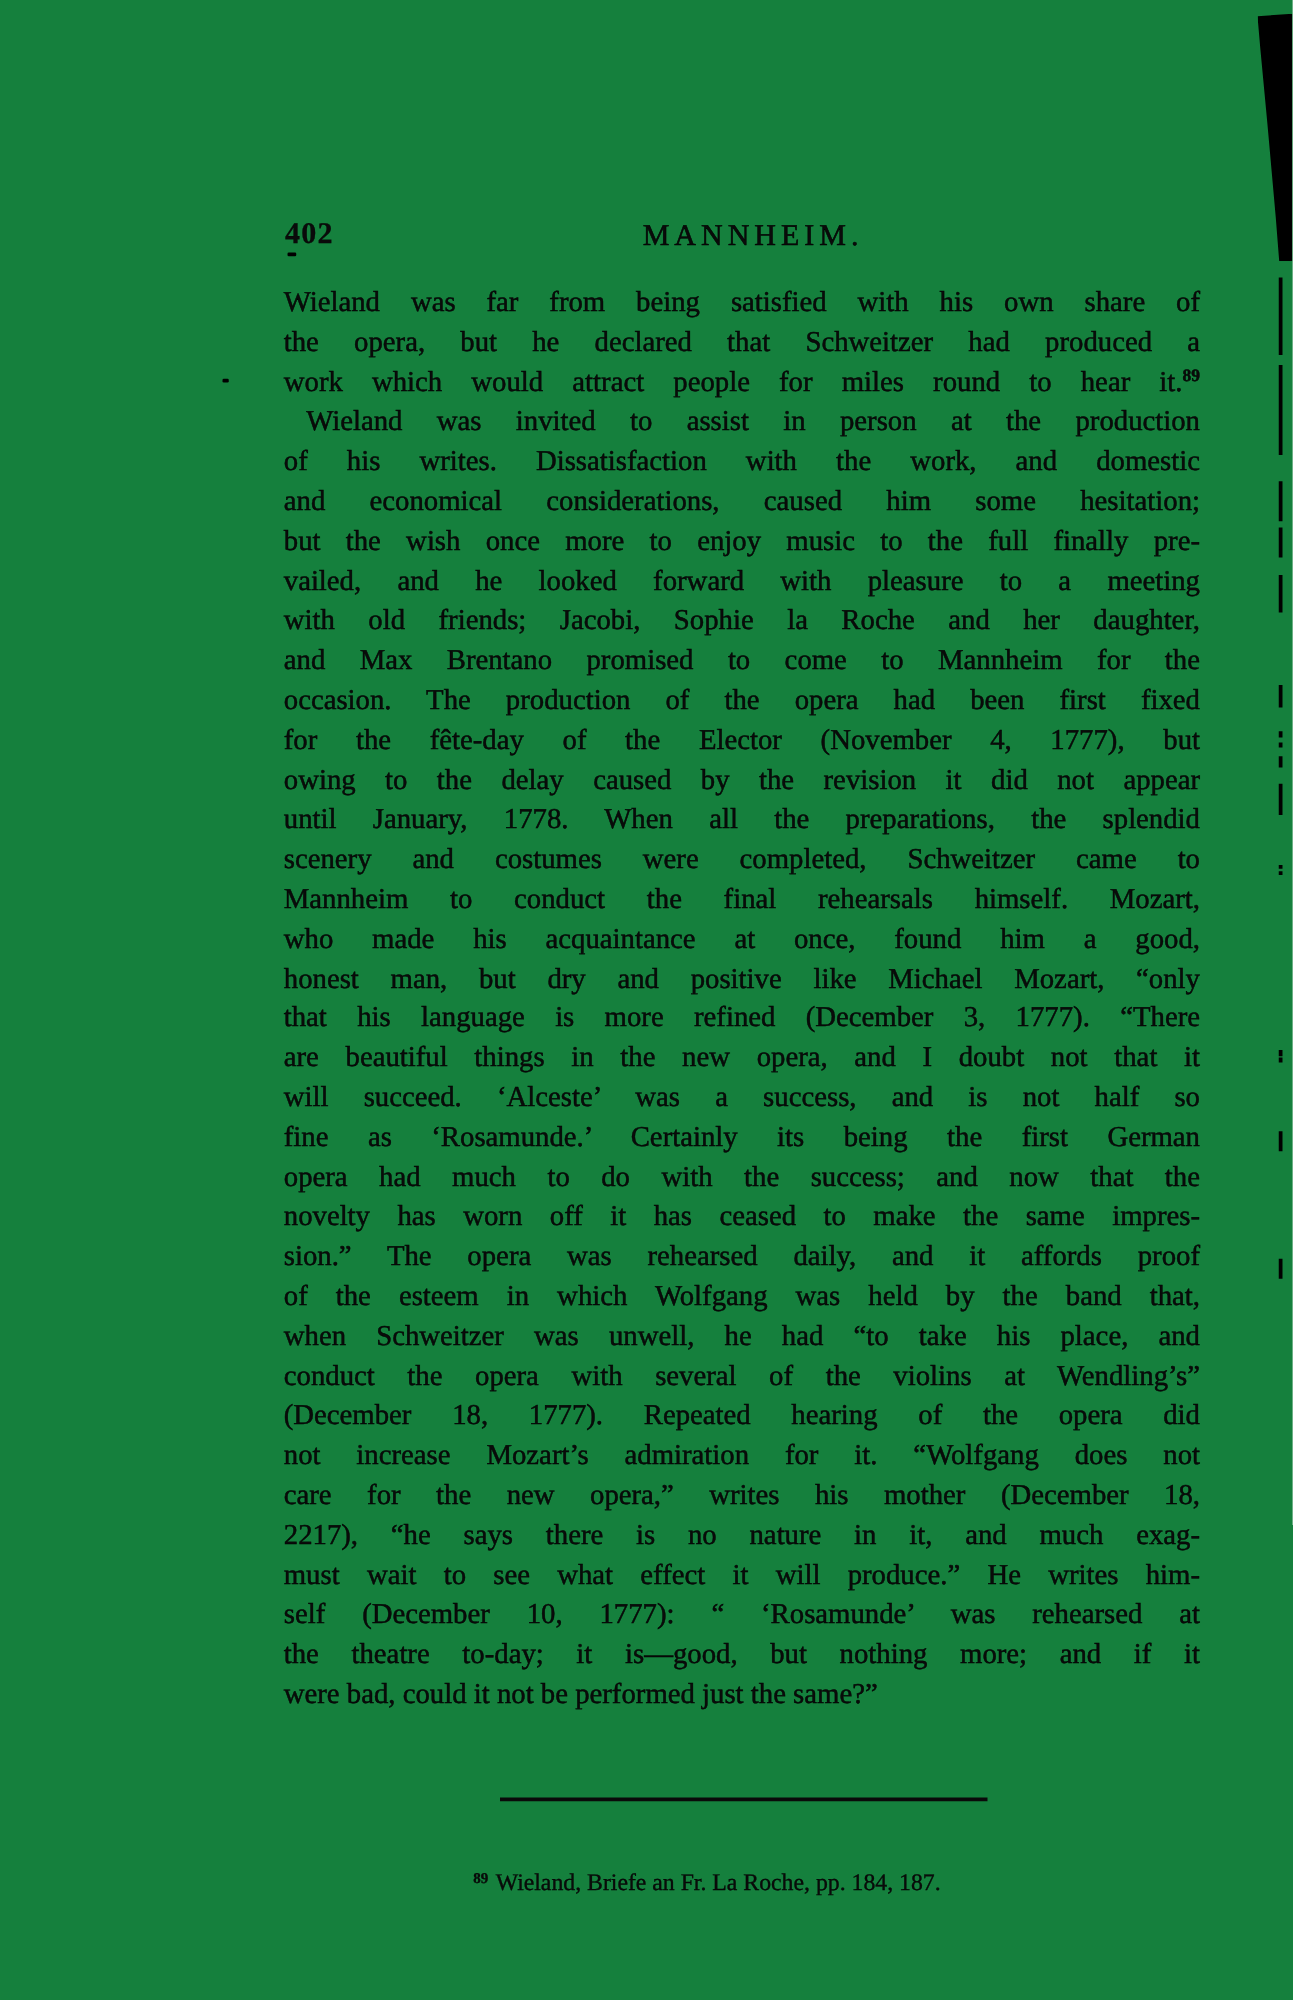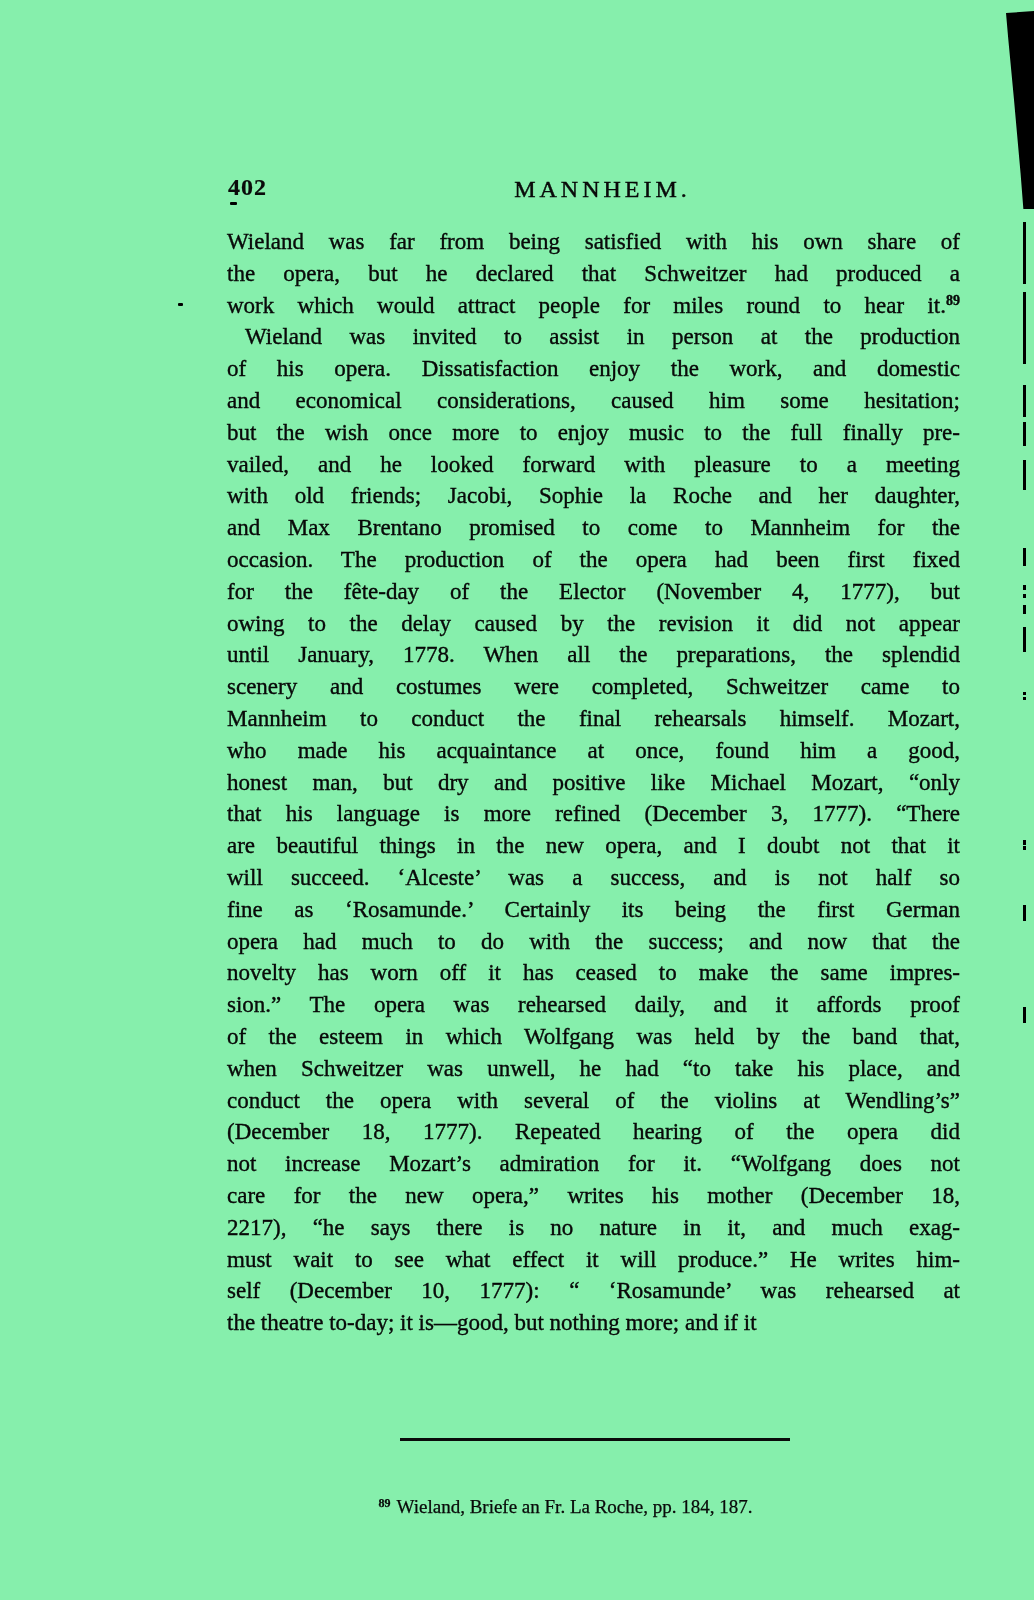--- a/index.html
+++ b/index.html
@@ -6,21 +6,21 @@
   body {
     width: 1034px; height: 1600px;
     background: #ffffff;
     position: relative;
     overflow: hidden;
     font-family: "Liberation Serif", "DejaVu Serif", serif;
     color: #0a0a0a;
   }
   .page {
     position: absolute; inset: 0;
-    background: #86efac;
+    background: #15803d;
   }
   
   .header-row {
     position: absolute;
     left: 227px; top: 174px; width: 733px; height: 30px;
   }
   .page-number {
     position: absolute; left: 1px; top: 0;
     font-size: 24px; font-weight: bold;
     letter-spacing: 1px;
@@ -107,21 +107,21 @@
   <div class="text-block">
 
     <div class="para para1">
       <div class="line">Wieland was far from being satisfied with his own share of</div>
       <div class="line">the opera, but he declared that Schweitzer had produced a</div>
       <div class="line"><span>work which would attract people for miles round to hear it.</span><sup class="fnref">89</sup></div>
     </div>
 
     <div class="para para2">
         <div class="line">Wieland was invited to assist in person at the production</div>
-        <div class="line">of his opera.  Dissatisfaction enjoy the work, and domestic</div>
+        <div class="line">of his writes.  Dissatisfaction with the work, and domestic</div>
         <div class="line">and economical considerations, caused him some hesitation;</div>
         <div class="line">but the wish once more to enjoy music to the full finally pre-</div>
         <div class="line">vailed, and he looked forward with pleasure to a meeting</div>
         <div class="line">with old friends; Jacobi, Sophie la Roche and her daughter,</div>
         <div class="line">and Max Brentano promised to come to Mannheim for the</div>
         <div class="line">occasion.  The production of the opera had been first fixed</div>
         <div class="line">for the fête-day of the Elector (November 4, 1777), but</div>
         <div class="line">owing to the delay caused by the revision it did not appear</div>
         <div class="line">until January, 1778.  When all the preparations, the splendid</div>
         <div class="line">scenery and costumes were completed, Schweitzer came to</div>
@@ -138,20 +138,21 @@
         <div class="line">of the esteem in which Wolfgang was held by the band that,</div>
         <div class="line">when Schweitzer was unwell, he had “to take his place, and</div>
         <div class="line">conduct the opera with several of the violins at Wendling’s”</div>
         <div class="line">(December 18, 1777).  Repeated hearing of the opera did</div>
         <div class="line">not increase Mozart’s admiration for it.  “Wolfgang does not</div>
         <div class="line">care for the new opera,” writes his mother (December 18,</div>
         <div class="line">2217), “he says there is no nature in it, and much exag-</div>
         <div class="line">must wait to see what effect it will produce.”  He writes him-</div>
         <div class="line">self (December 10, 1777): “ ‘Rosamunde’ was rehearsed at</div>
         <div class="line">the theatre to-day; it is—good, but nothing more; and if it</div>
+        <div class="line">were bad, could it not be performed just the same?”</div>
       </div>
 
   </div>
 
   <div class="footnote-rule"></div>
 
   <div class="footnote">
     <sup>89</sup><span>Wieland, Briefe an Fr. La Roche, pp. 184, 187.</span>
   </div>
 

